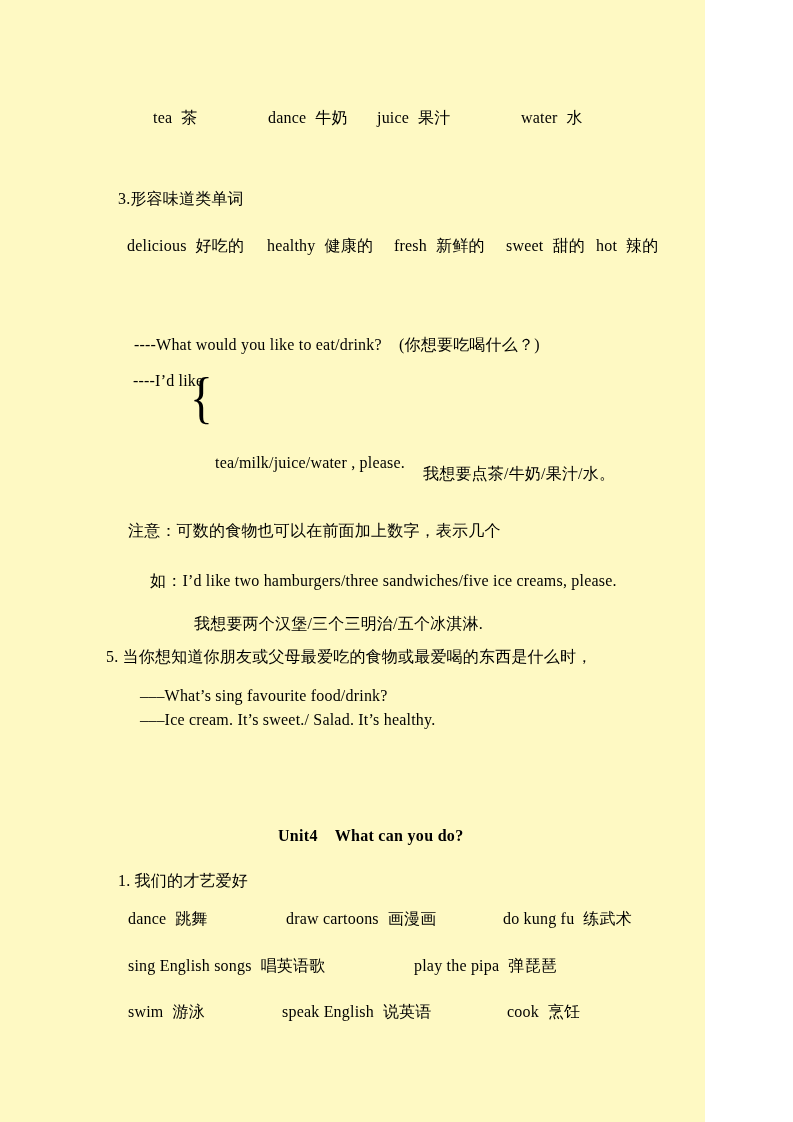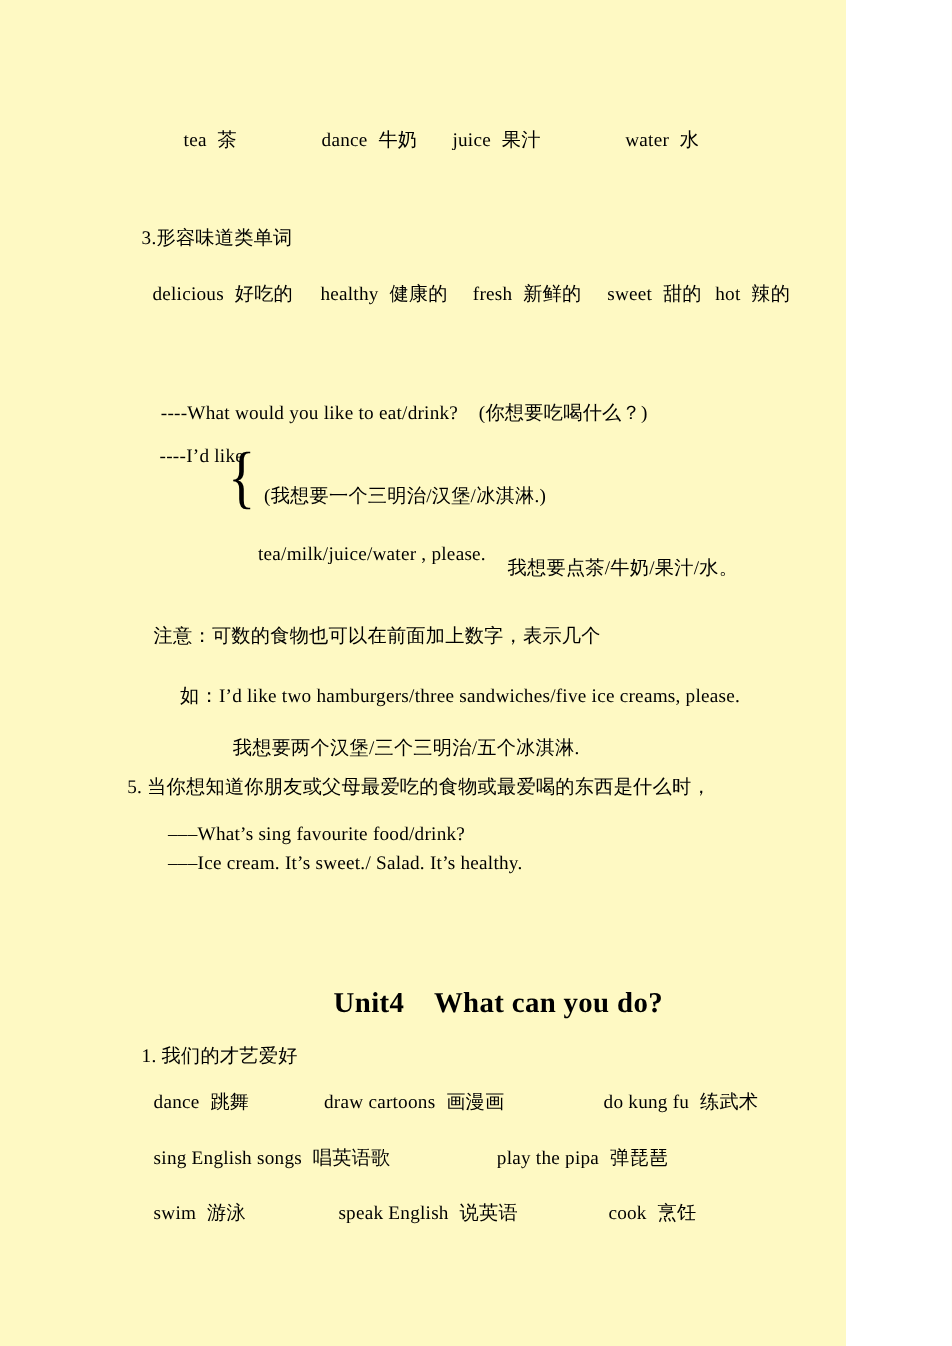--- a/index.html
+++ b/index.html
@@ -15,21 +15,21 @@
   }
   .seg {
     position: absolute;
     white-space: pre;
     line-height: 20px;
     letter-spacing: 0.2px;
   }
   .pair .zh { margin-left: 9px; }
   .title {
     font-weight: bold;
-    font-size: 24px;
+    font-size: 16px;
     line-height: 28px;
     letter-spacing: 0.3px;
   }
   .brace {
     position: absolute;
     top: 367px;
     left: 190px;
     font-size: 58px;
     line-height: 62px;
     font-weight: normal;
@@ -54,37 +54,36 @@
   <span class="seg pair" style="top:236px;left:394px"><span class="en">fresh</span><span class="zh">新鲜的</span></span>
   <span class="seg pair" style="top:236px;left:506px"><span class="en">sweet</span><span class="zh">甜的</span></span>
   <span class="seg pair" style="top:236px;left:596px"><span class="en">hot</span><span class="zh">辣的</span></span>
 
 
   <span class="seg" style="top:335px;left:134px">----What would you like to eat/drink?</span>
   <span class="seg" style="top:335px;left:399px">(你想要吃喝什么？)</span>
 
   <span class="seg" style="top:371px;left:133px">----I’d like</span>
   <span class="brace">{</span>
-  <span class="seg" style="top:404px;left:220px">(我想要一个三明治/汉堡/冰淇淋.)</span>
   <span class="seg" style="top:453px;left:215px">tea/milk/juice/water , please.</span>
   <span class="seg" style="top:464px;left:423px">我想要点茶/牛奶/果汁/水。</span>
 
   <span class="seg" style="top:571px;left:150px">如：I’d like two hamburgers/three sandwiches/five ice creams, please.</span>
   <span class="seg" style="top:521px;left:128px">注意：可数的食物也可以在前面加上数字，表示几个</span>
   <span class="seg" style="top:614px;left:194px">我想要两个汉堡/三个三明治/五个冰淇淋.</span>
 
   <span class="seg" style="top:647px;left:106px">5. 当你想知道你朋友或父母最爱吃的食物或最爱喝的东西是什么时，</span>
   <span class="seg" style="top:686px;left:140px">–––What’s sing favourite food/drink?</span>
   <span class="seg" style="top:710px;left:140px">–––Ice cream. It’s sweet./ Salad. It’s healthy.</span>
 
   <span class="seg title" style="top:822px;left:278px">Unit4    What can you do?</span>
   <span class="seg" style="top:871px;left:118px">1. 我们的才艺爱好</span>
 
   <span class="seg pair" style="top:909px;left:128px"><span class="en">dance</span><span class="zh">跳舞</span></span>
-  <span class="seg pair" style="top:909px;left:270px"><span class="en">draw cartoons</span><span class="zh">画漫画</span></span>
+  <span class="seg pair" style="top:909px;left:286px"><span class="en">draw cartoons</span><span class="zh">画漫画</span></span>
   <span class="seg pair" style="top:909px;left:503px"><span class="en">do kung fu</span><span class="zh">练武术</span></span>
 
   <span class="seg pair" style="top:956px;left:128px"><span class="en">sing English songs</span><span class="zh">唱英语歌</span></span>
   <span class="seg pair" style="top:956px;left:414px"><span class="en">play the pipa</span><span class="zh">弹琵琶</span></span>
 
   <span class="seg pair" style="top:1002px;left:128px"><span class="en">swim</span><span class="zh">游泳</span></span>
   <span class="seg pair" style="top:1002px;left:282px"><span class="en">speak English</span><span class="zh">说英语</span></span>
   <span class="seg pair" style="top:1002px;left:507px"><span class="en">cook</span><span class="zh">烹饪</span></span>
 
 </div>

